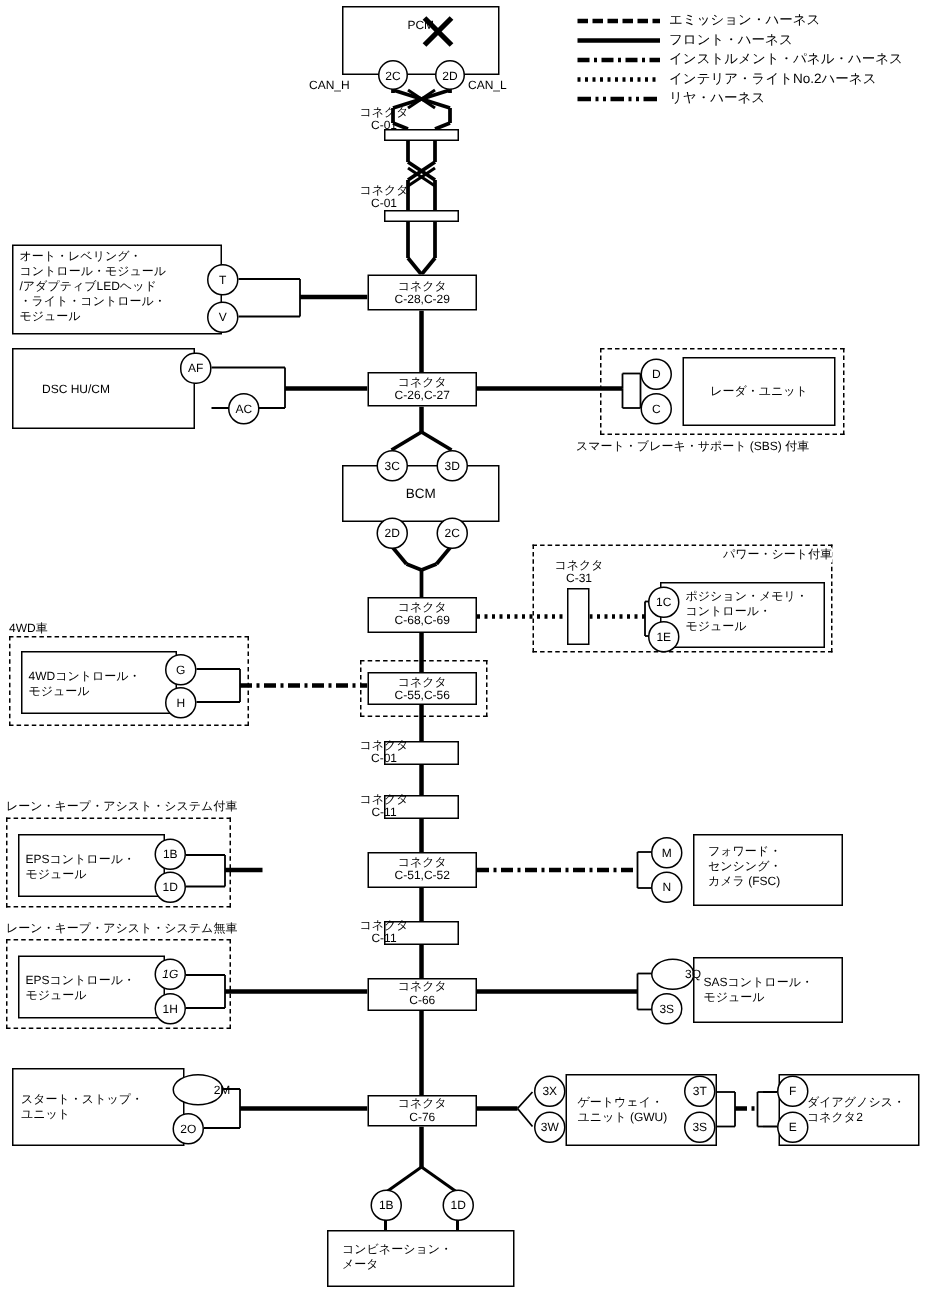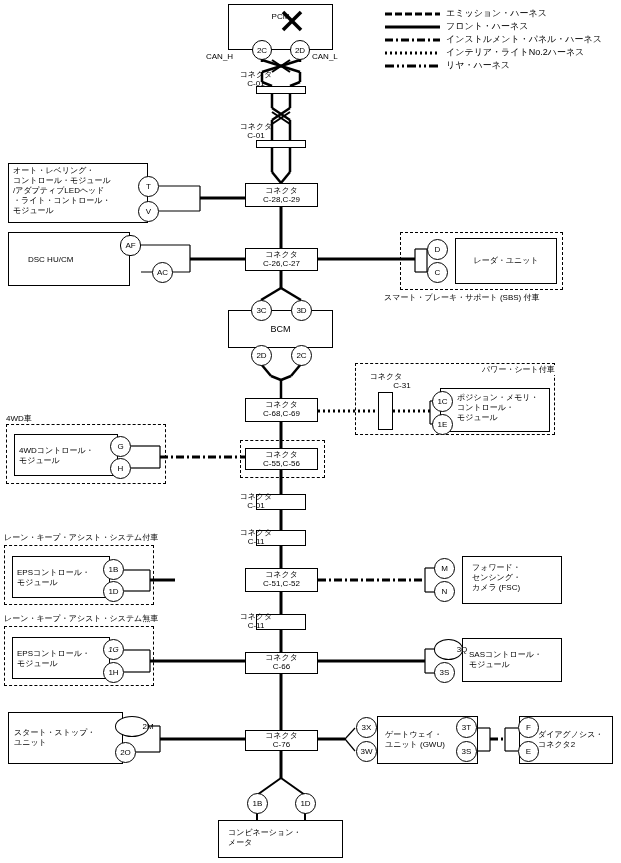--- a/index.html
+++ b/index.html
@@ -226,21 +226,21 @@
   <div class="ctr" style="left:228px;top:324px;width:105px;font-size:9px;">BCM</div>
   <div class="circ" style="left:251px;top:300px;width:21px;height:21px;">3C</div>
   <div class="circ" style="left:291px;top:300px;width:21px;height:21px;">3D</div>
   <div class="circ" style="left:251px;top:345px;width:21px;height:21px;">2D</div>
   <div class="circ" style="left:291px;top:345px;width:21px;height:21px;">2C</div>
 
   <div class="dashbox" style="left:355px;top:363px;width:200px;height:72px;"></div>
   <div class="lbl" style="left:482px;top:365px;background:#fff;">パワー・シート付車</div>
   <div class="conn" style="left:378px;top:392px;width:15px;height:38px;"></div>
   <div class="ctr" style="left:358px;top:372px;width:56px;">コネクタ</div>
-  <div class="ctr" style="left:374px;top:381px;width:56px;">C-31</div>
+  <div class="ctr" style="left:358px;top:381px;width:56px;">C-31</div>
   <div class="box" style="left:440px;top:388px;width:110px;height:44px;"></div>
   <div class="lbl" style="left:457px;top:393px;">ポジション・メモリ・
 コントロール・
 モジュール</div>
   <div class="circ" style="left:432px;top:391px;width:21px;height:21px;">1C</div>
   <div class="circ" style="left:432px;top:414px;width:21px;height:21px;">1E</div>
 
   <div class="conn" style="left:245px;top:398px;width:73px;height:24px;"></div>
   <div class="ctr" style="left:245px;top:400px;width:73px;">コネクタ</div>
   <div class="ctr" style="left:245px;top:409px;width:73px;">C-68,C-69</div>

